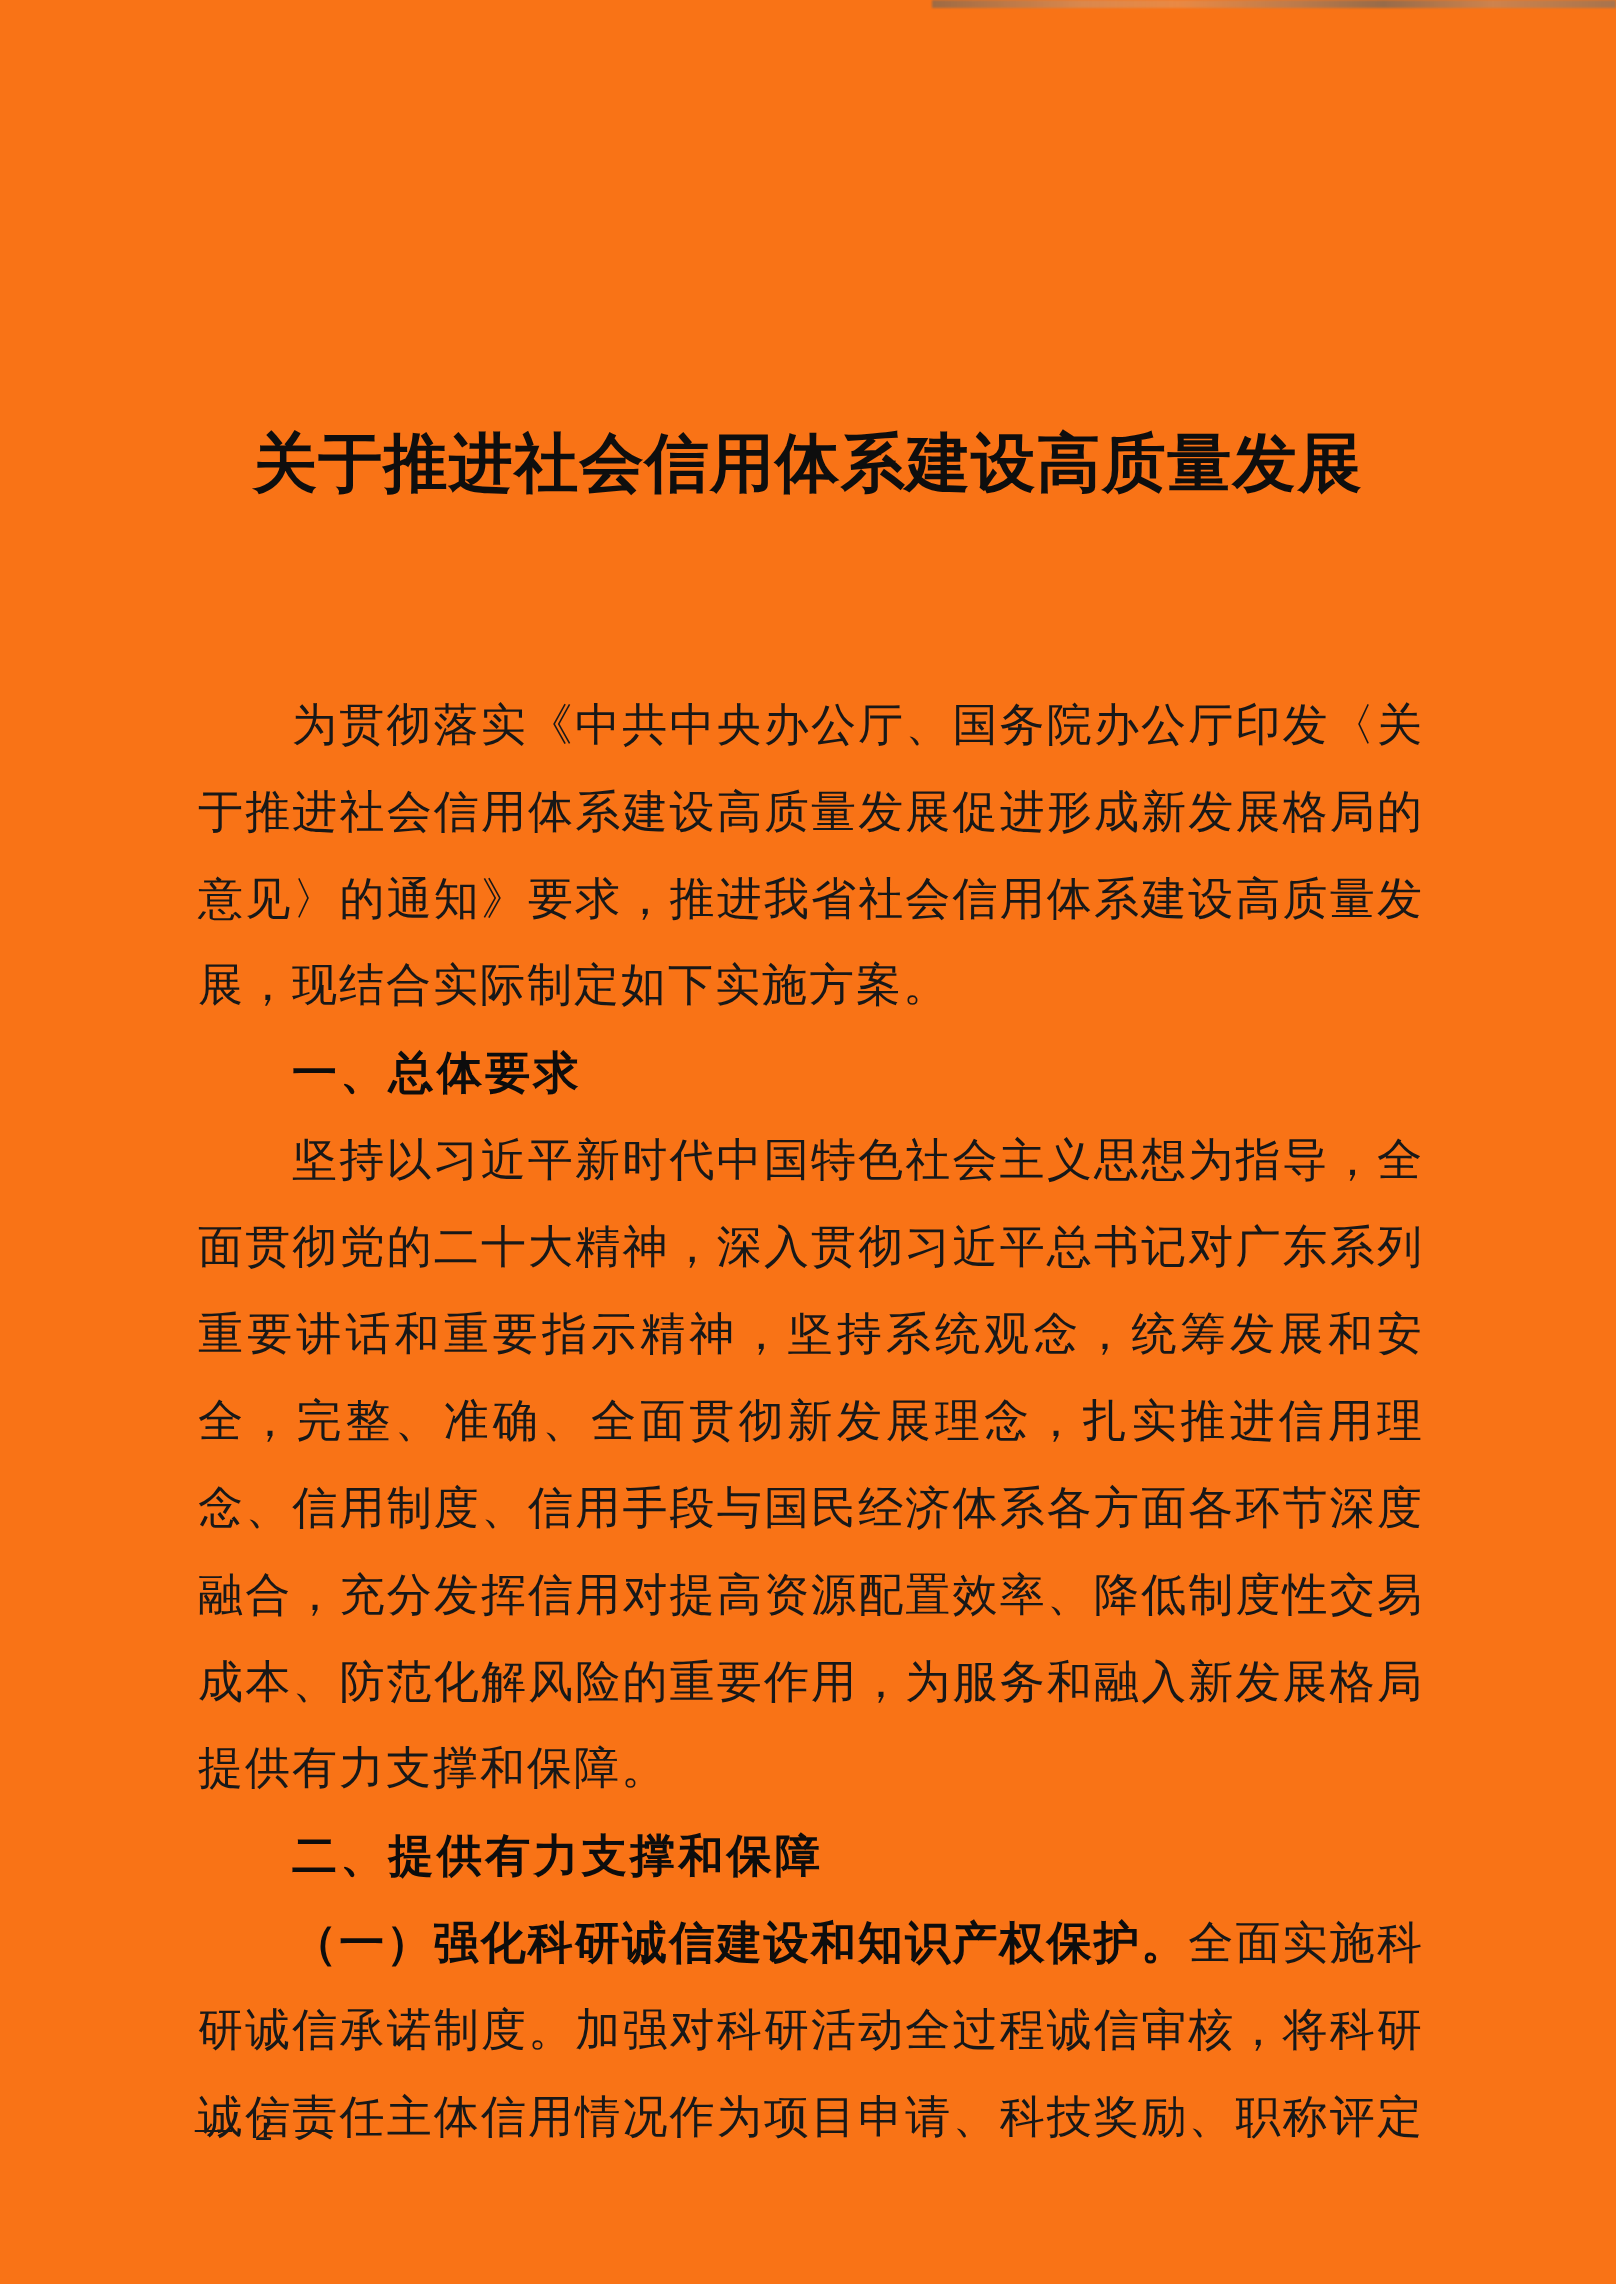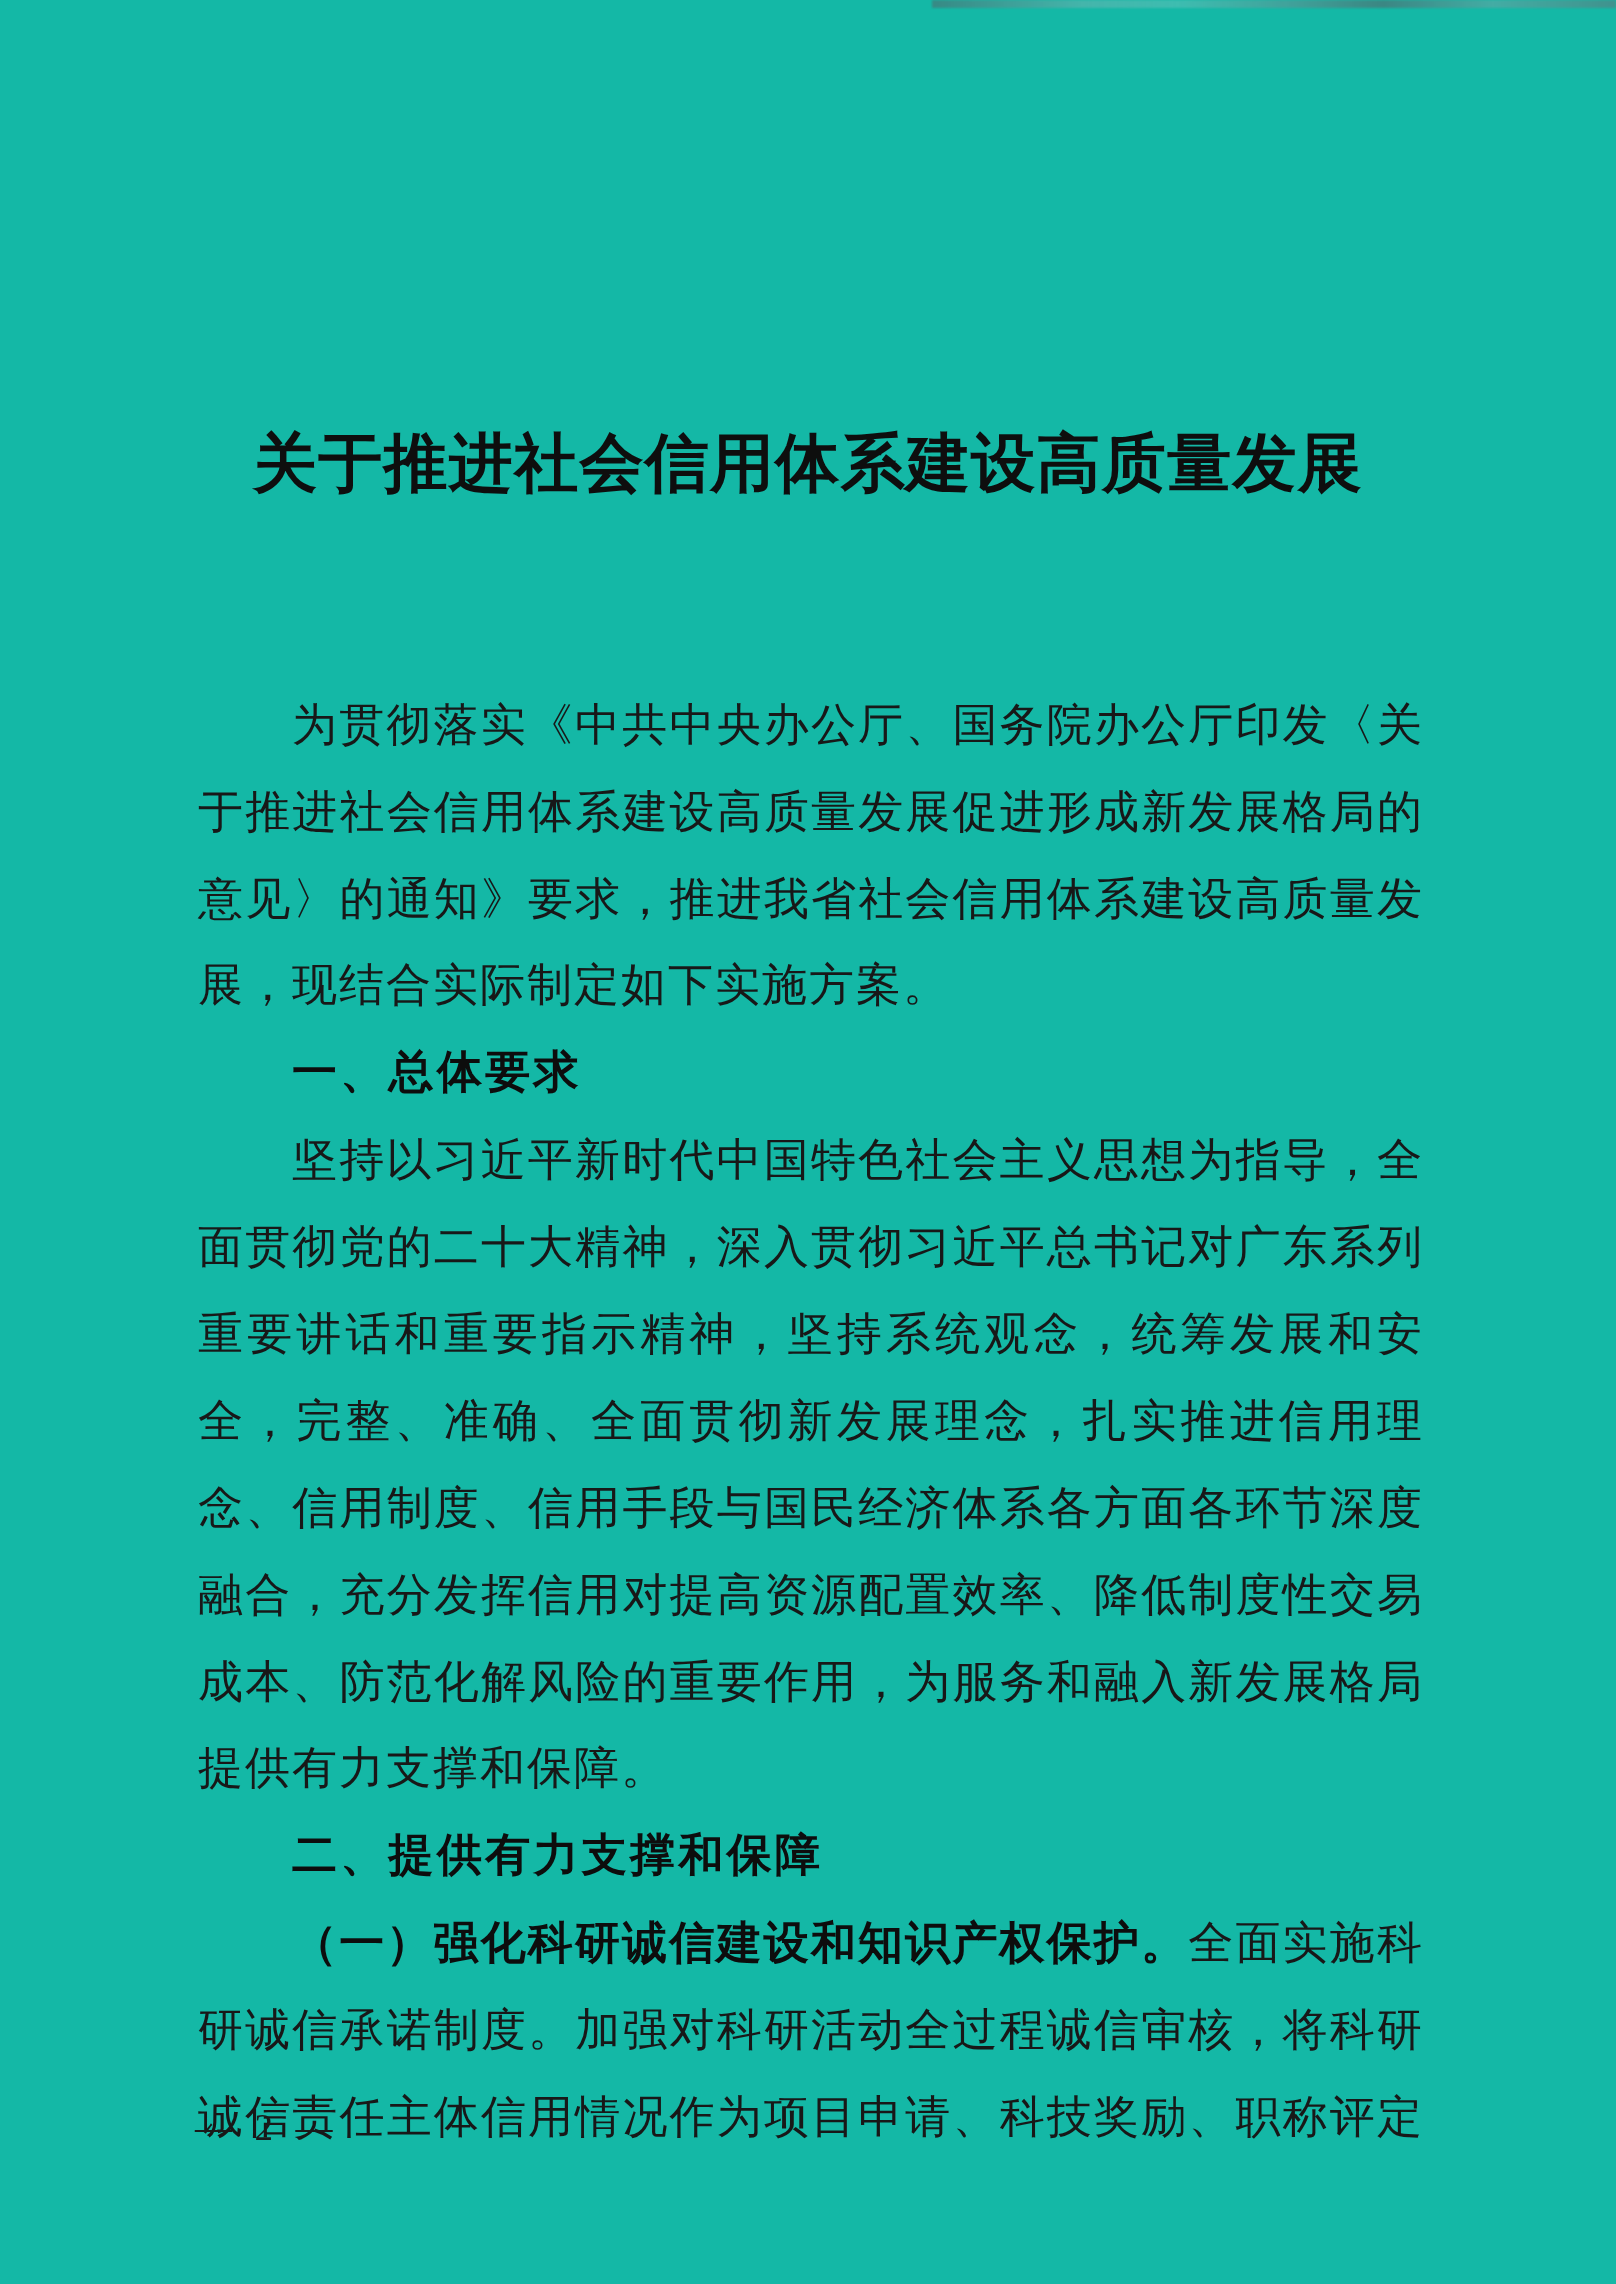--- a/index.html
+++ b/index.html
@@ -1,19 +1,19 @@
 <!DOCTYPE html>
 <html style="font-size:10.6px"><head>
 <meta charset="utf-8">
 <style>
   html,body{margin:0;padding:0;background:#e8e8e8;}
   .page{
     position:relative;
     width:1616px;height:2284px;
-    background:#14b8a6;
+    background:#f97316;
     overflow:hidden;
     font-family:"Liberation Serif","DejaVu Serif",serif;
     color:#151515;
   }
   .scan-artifact{
     position:absolute;top:0;left:932px;right:0;height:8px;
     background:linear-gradient(90deg,
       rgba(84,100,106,.55) 0%,
       rgba(160,176,182,.35) 22%,
       rgba(188,204,208,.25) 36%,
@@ -34,21 +34,21 @@
   }
   .body-lines{
     position:absolute;top:681px;left:198px;width:1224px;
   }
   .line{
     height:87px;font-size:45px;color:#181818;
   }
   .line:not(.fill){line-height:87px;letter-spacing:2px;}
   .line.fill{display:flex;justify-content:space-between;align-items:center;}
   .line.fill.indent{padding-left:94px;}
-  .line:not(.fill).indent{text-indent:94px;font-family:Liberation Serif, serif;}
+  .line:not(.fill).indent{text-indent:94px;}
   .line.heading{
     font-family:"Liberation Sans","DejaVu Sans",sans-serif;
     font-weight:700;letter-spacing:3.3px;color:#0c0c0c;
   }
   .seg{font-weight:inherit;}
   .seg.bold{font-weight:700;color:#0d0d0d;}
   .page-number{
     position:absolute;left:195px;top:2105px;
     font-size:37px;letter-spacing:6.6px;line-height:46px;color:#1a1a1a;
   }

